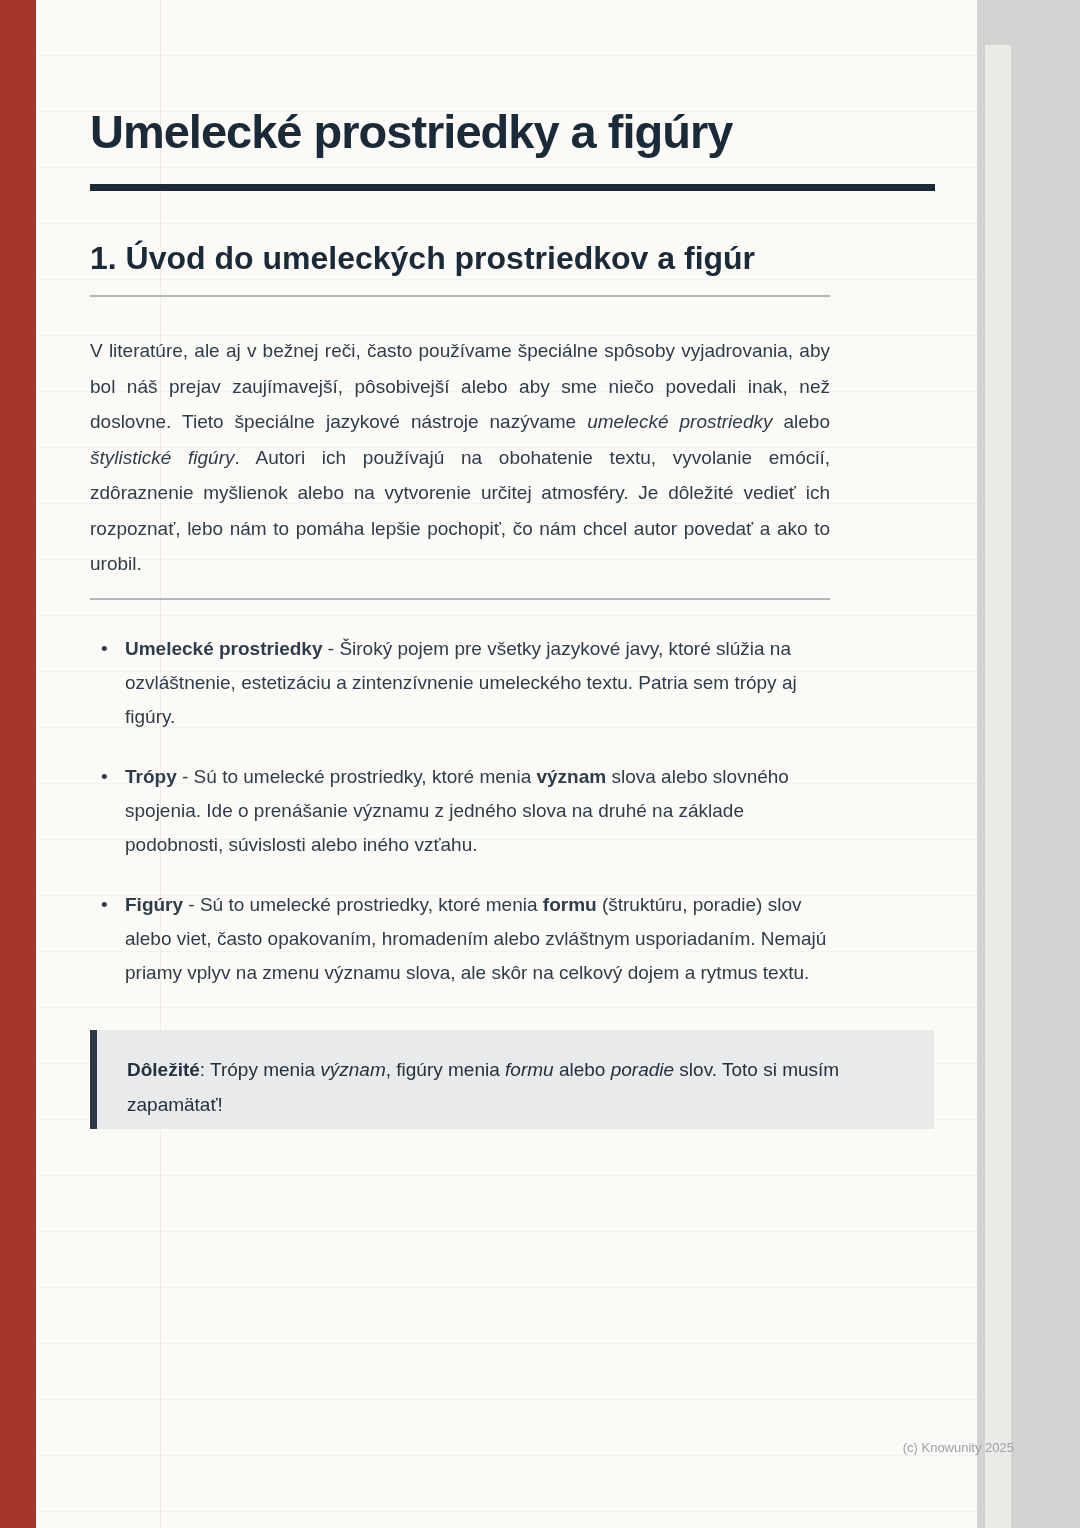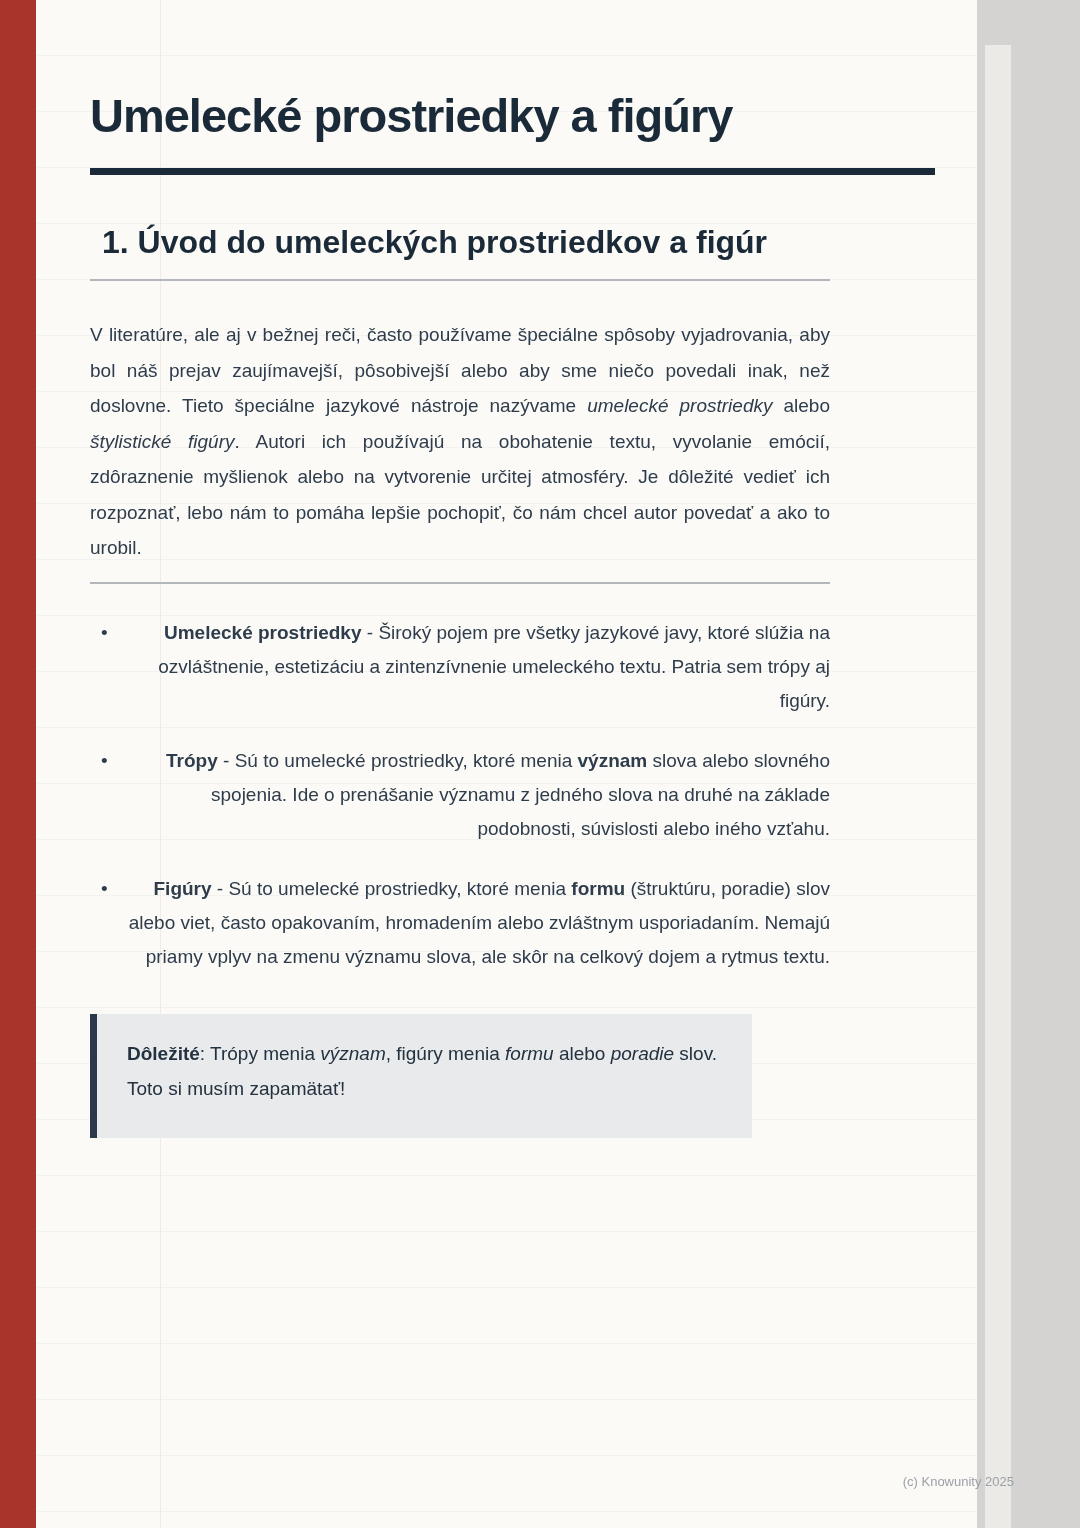--- a/index.html
+++ b/index.html
@@ -22,31 +22,31 @@
       repeating-linear-gradient(to bottom,
         transparent 0, transparent 55px,
         rgba(100,115,140,0.06) 55px, rgba(100,115,140,0.06) 56px),
       #fbfaf7;
   }
   .page::before {
     content: ""; position: absolute; left: 124px; top: 0;
     width: 1px; height: 100%; background: rgba(190,120,110,0.12);
   }
 
-  .content { position: absolute; left: 54px; top: 0; width: 740px; }
+  .content { position: absolute; left: 54px; top: 16px; width: 740px; }
 
   .doc-title {
     margin: 90px 0 0 0;
     font-size: 47px; font-weight: 800; letter-spacing: -1px;
     color: #1b2a38; white-space: nowrap; line-height: 1.1;
   }
   .title-rule { width: 845px; height: 7px; background: #1b2a38; margin-top: 26px; }
 
   .section-heading {
-    margin: 12px; font-size: 32px; font-weight: 700;
+    margin: 0; font-size: 32px; font-weight: 700;
     color: #1b2a38; line-height: 1.3; max-width: 690px;
   }
   .heading-rule { width: 740px; height: 2px; background: #b3b6ba; margin-top: 16px; }
 
   .mt-s1 { margin-top: 47px; }
   .mt-s2 { margin-top: 50px; }
   .mt-s3 { margin-top: 86px; }
 
   .body-paragraph {
     margin: 36px 0 0 0; width: 740px;
@@ -54,33 +54,33 @@
     text-align: justify;
   }
 
   .bullet-list { margin-top: 32px; }
   .bullet-item { display: flex; margin-bottom: 26px; }
   .bullet-marker {
     flex: 0 0 35px; box-sizing: border-box; padding-left: 11px;
     font-size: 19px; line-height: 34px; color: #2e3c4b;
   }
   .bullet-text {
-    flex: 1; font-size: 19px; line-height: 34px; color: #2e3c4b; text-align: right;
+    flex: 1; font-size: 19px; line-height: 34px; color: #2e3c4b;
   }
 
   .callout {
-    margin-top: 40px; width: 662px; box-sizing: border-box;
+    margin-top: 40px; width: 844px; box-sizing: border-box;
     background: #e8eaec; border-left: 7px solid #2b394a;
-    padding: 22px 30px 32px 30px;
+    padding: 22px 30px 7px 30px;
     font-size: 19px; line-height: 35px; color: #24313f;
   }
 
   .watermark {
     position: absolute; top: 1440px; right: 66px;
-    font-size: 13px; color: #9ba1a7; z-index: 5; margin-top: 34px;
+    font-size: 13px; color: #9ba1a7; z-index: 5;
   }
 
   .scroll-gutter {
     position: absolute; left: 977px; top: 0; width: 103px; height: 100%;
     background: #d4d3d1;
   }
   .scroll-thumb {
     position: absolute; left: 985px; top: 45px; width: 26px; height: 1483px;
     background: #eceae7;
   }

